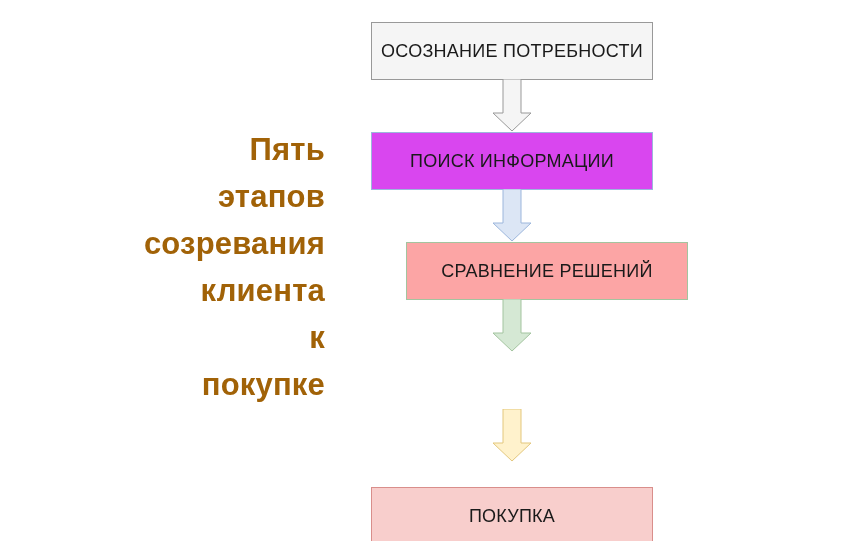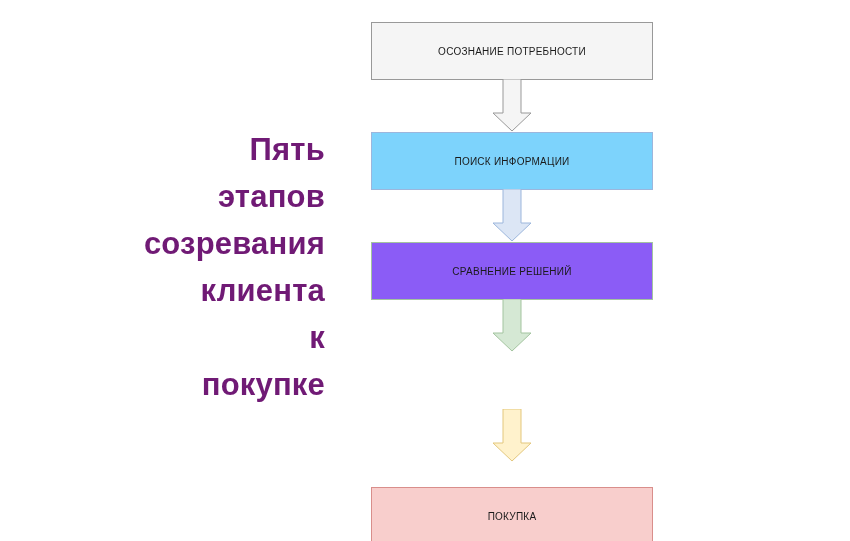--- a/index.html
+++ b/index.html
@@ -53,21 +53,21 @@
     left: 0;
     width: 282px;
     height: 58px;
     box-sizing: border-box;
     border: 1px solid #b3b3b3;
     display: flex;
     align-items: center;
     justify-content: center;
   }
   .node-label {
-    font-size: 10px;
+    font-size: 18px;
     line-height: 15px;
     color: #1a1a1a;
     text-align: center;
     letter-spacing: 0.25px;
     text-transform: uppercase;
     padding: 0 8px;
   }
 
   .node.n0 { top: 0px; }
   .node.n1 { top: 110px; }
@@ -86,50 +86,50 @@
   .arrow.a0 { top: 57px; }
   .arrow.a1 { top: 167px; }
   .arrow.a2 { top: 277px; }
   .arrow.a3 { top: 387px; }
 </style>
 </head>
 <body style="background: rgb(255, 255, 255);">
 
 <div id="canvas">
 
-  <div id="title-block" style="color: #701a75;">Пять
+  <div id="title-block" style="color: #a16207;">Пять
 этапов
 созревания
 клиента
 к
 покупке</div>
 
   <div id="flow">
 
     <div class="node n0" style="background: rgb(245, 245, 245); border-color: rgb(153, 153, 153);">
       <span class="node-label">ОСОЗНАНИЕ ПОТРЕБНОСТИ</span>
     </div>
 
     <div class="arrow a0">
       <svg width="40" height="53" viewBox="0 0 40 53" preserveAspectRatio="none">
         <polygon points="11,0 29,0 29,34 39,34 20,52 1,34 11,34" stroke-width="1" stroke-linejoin="miter" fill="#f5f5f5" stroke="#999999"></polygon>
       </svg>
     </div>
 
-    <div class="node n1" style="background: #7dd3fc; border-color: rgb(156, 182, 220);">
+    <div class="node n1" style="background: #d946ef; border-color: rgb(156, 182, 220);">
       <span class="node-label">ПОИСК ИНФОРМАЦИИ</span>
     </div>
 
     <div class="arrow a1">
       <svg width="40" height="53" viewBox="0 0 40 53" preserveAspectRatio="none">
         <polygon points="11,0 29,0 29,34 39,34 20,52 1,34 11,34" stroke-width="1" stroke-linejoin="miter" fill="#dce6f5" stroke="#9cb6dc"></polygon>
       </svg>
     </div>
 
-    <div class="node n2" style="background: #8b5cf6; border-color: rgb(163, 196, 159);">
+    <div class="node n2" style="background: #fca5a5; border-color: rgb(163, 196, 159); margin-left: 35px;">
       <span class="node-label">СРАВНЕНИЕ РЕШЕНИЙ</span>
     </div>
 
     <div class="arrow a2">
       <svg width="40" height="53" viewBox="0 0 40 53" preserveAspectRatio="none">
         <polygon points="11,0 29,0 29,34 39,34 20,52 1,34 11,34" stroke-width="1" stroke-linejoin="miter" fill="#d5e8d4" stroke="#a3c49f"></polygon>
       </svg>
     </div>
 
 

